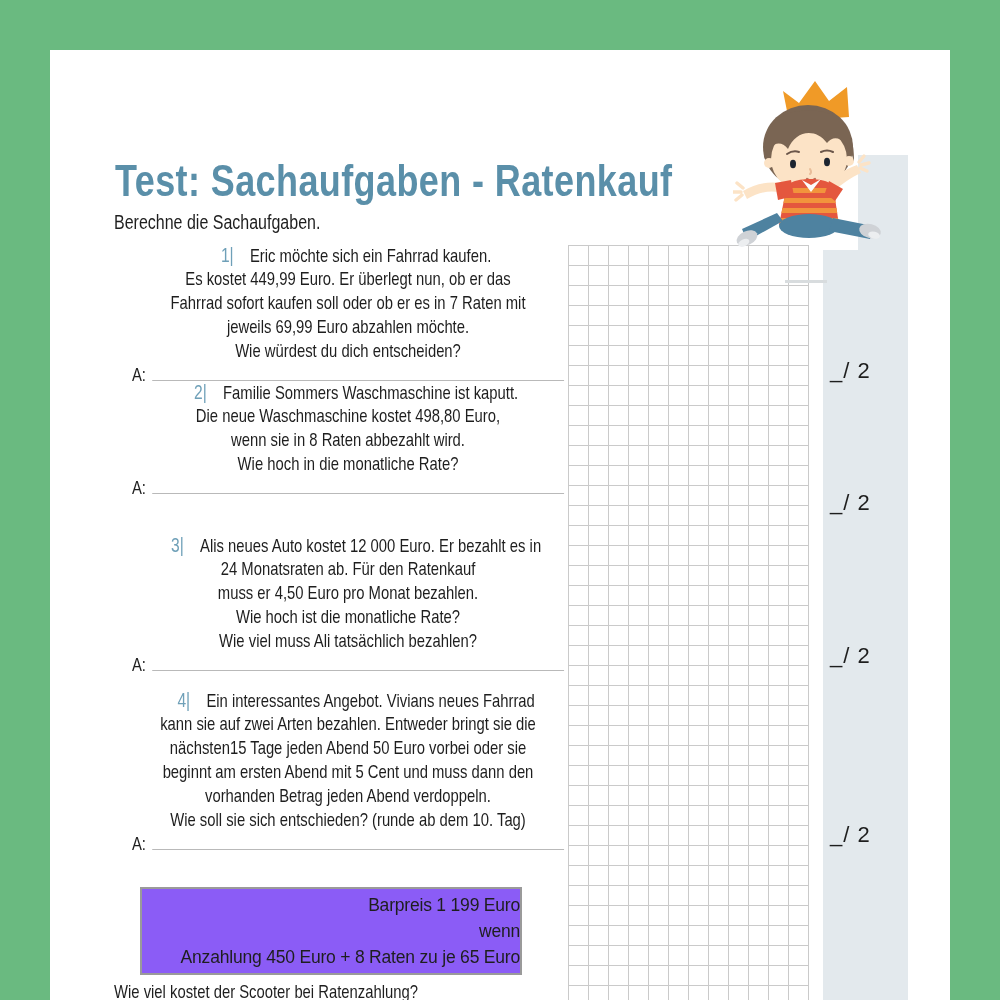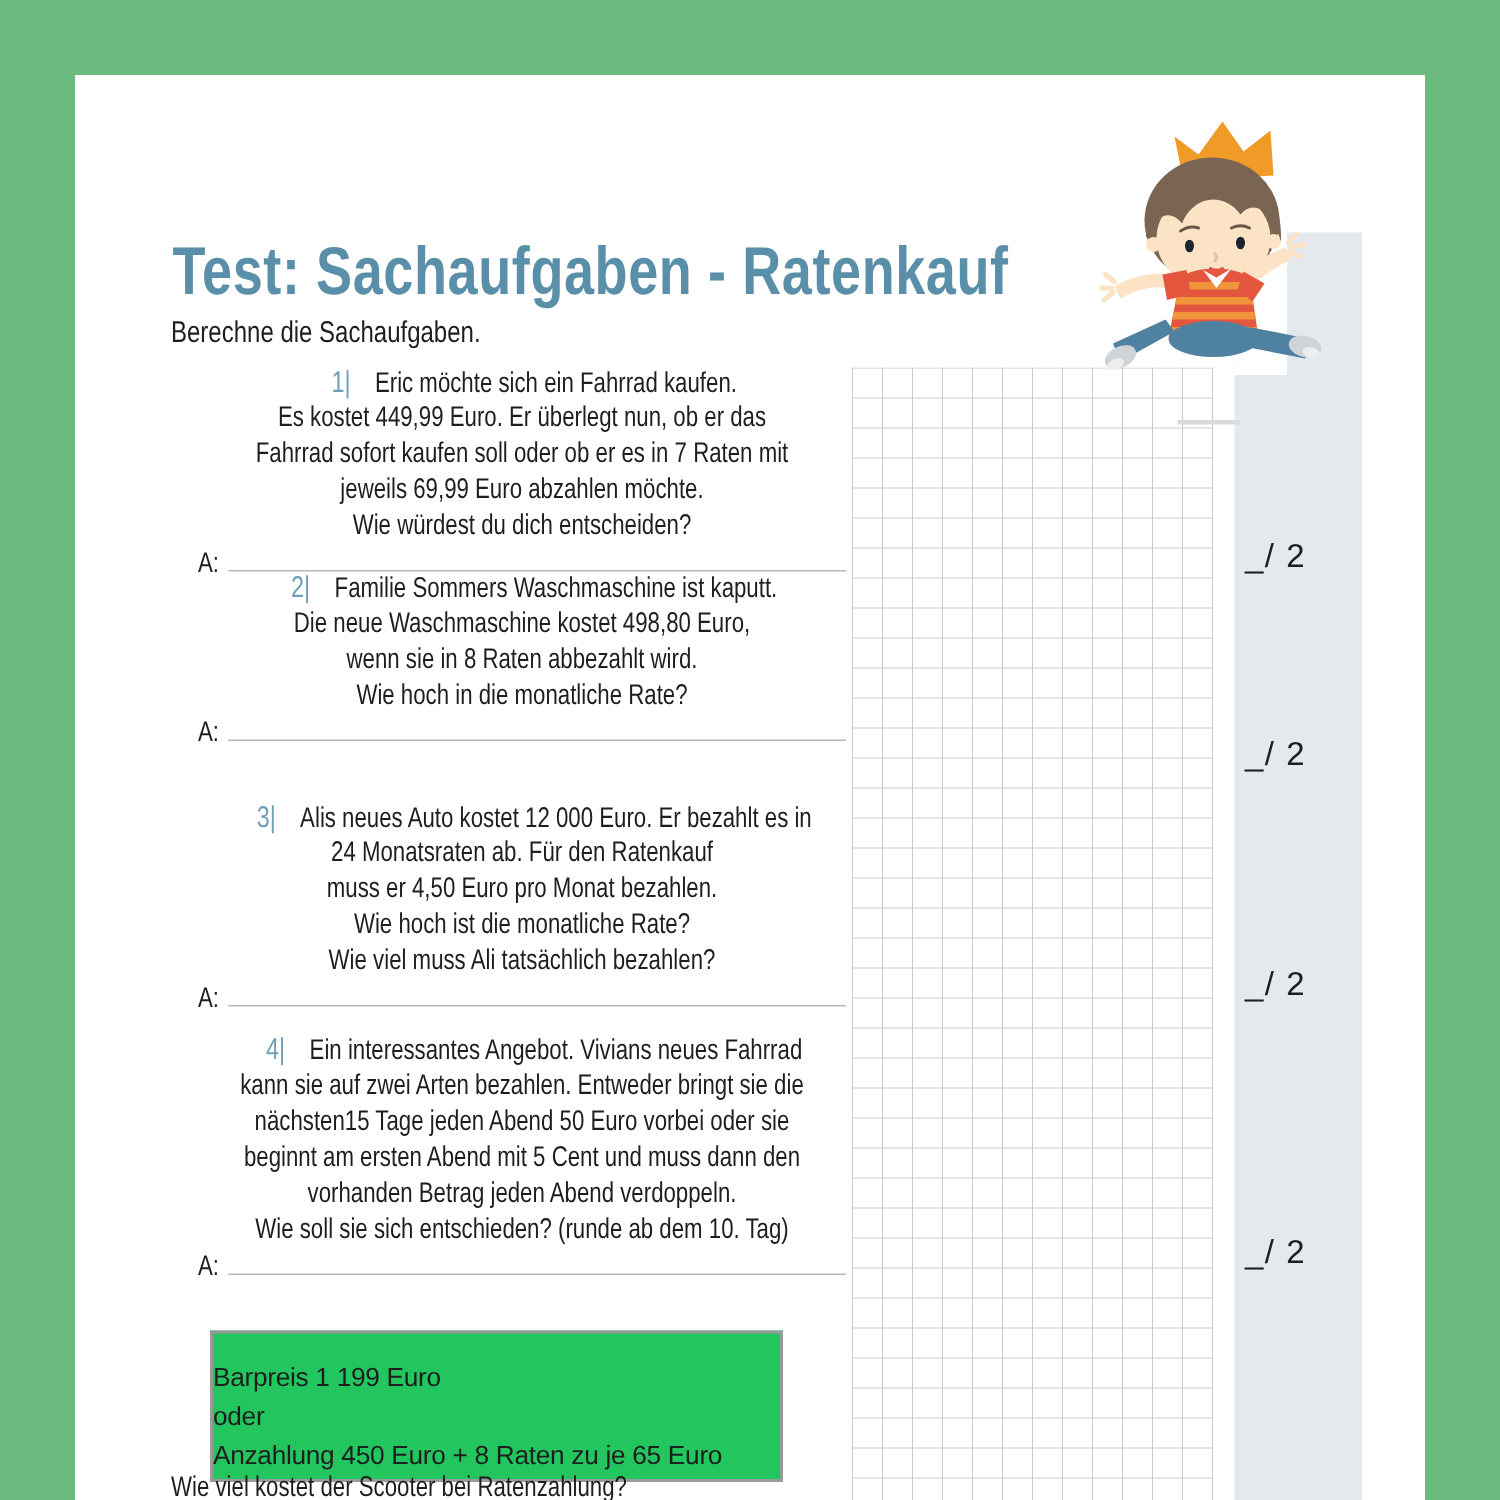--- a/index.html
+++ b/index.html
@@ -66,23 +66,23 @@
     color:#6fa0b8;font-size:20px;
   }
   .alabel{font-size:19px;}
   .arule{
     display:inline-block;width:528px;height:17px;
     border-bottom:1.5px solid #b9b9b9;margin-left:8px;
     vertical-align:baseline;
   }
   .offer-box{
     position:absolute;left:90px;top:837px;width:378px;height:81px;
-    border:2px solid #9a9a9a;background:#22c55e;
-    text-align:left;font-size:17.5px;letter-spacing:-0.2px;
-    line-height:26px;padding-top:16px;z-index:6;
+    border:2px solid #9a9a9a;background:#8b5cf6;
+    text-align:right;font-size:17.5px;letter-spacing:-0.2px;
+    line-height:26px;padding-top:3px;z-index:6;
   }
   .final-q{position:absolute;left:64px;top:930px;z-index:6;}
 </style>
 </head>
 <body>
 
 <div class="page">
 
   <div class="band"></div>
   <div class="band-patch"></div>
@@ -187,19 +187,19 @@
     <div class="line">nächsten15 Tage jeden Abend 50 Euro vorbei oder sie</div>
     <div class="line">beginnt am ersten Abend mit 5 Cent und muss dann den</div>
     <div class="line">vorhanden Betrag jeden Abend verdoppeln.</div>
     <div class="line">Wie soll sie sich entschieden? (runde ab dem 10. Tag)</div>
     <div class="line"><span class="alabel">A:</span><span class="arule"></span></div>
   </div>
 
 
   <div class="offer-box">
     <div>Barpreis 1 199 Euro</div>
-    <div>oder</div>
+    <div>wenn</div>
     <div>Anzahlung 450 Euro + 8 Raten zu je 65 Euro</div>
   </div>
 
   <div class="final-q line">Wie viel kostet der Scooter bei Ratenzahlung?</div>
 
 </div>
 
 </body></html>

